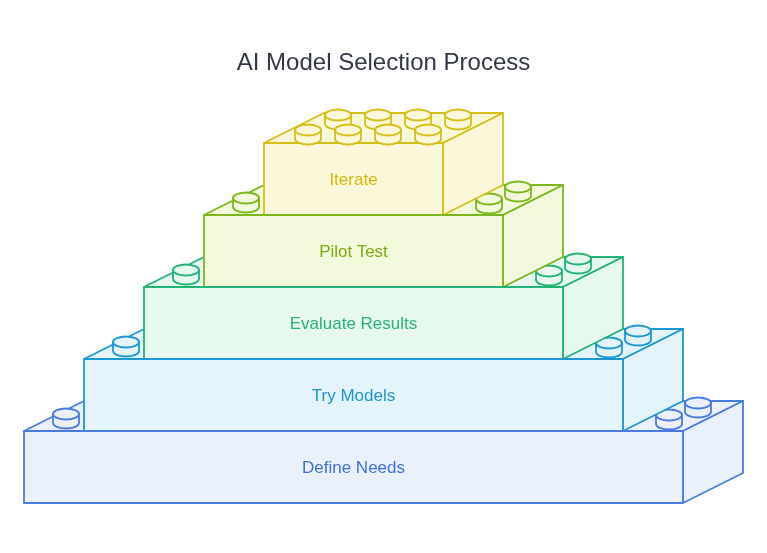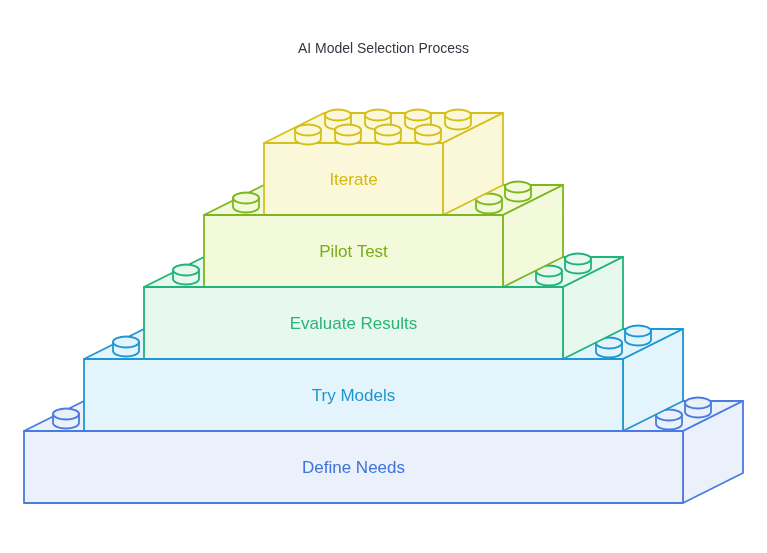--- a/index.html
+++ b/index.html
@@ -5,23 +5,23 @@
   html,body{margin:0;padding:0;background:#ffffff;}
   #canvas{
     position:relative;
     width:767px;height:553px;
     background:#ffffff;
     overflow:hidden;
     font-family:"Liberation Sans", sans-serif;
   }
   #diagram-title{
     position:absolute;
-    top:37px;left:0;width:767px;
+    top:51px;left:0;width:767px;
     text-align:center;
-    font-size:14px;
+    font-size:24px;
     line-height:22px;
     color:#333844;
     user-select:none;
   }
   #lego-svg{position:absolute;top:0;left:0;}
   text{font-family:"Liberation Sans", sans-serif;}
 </style>
 </head>
 <body>
 

